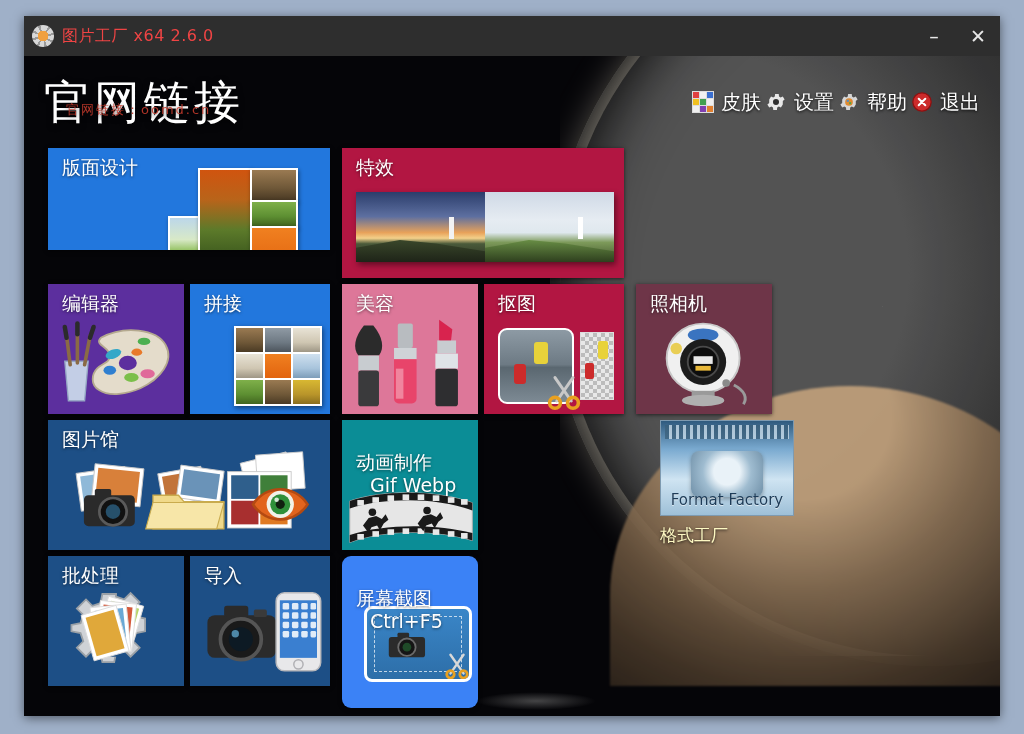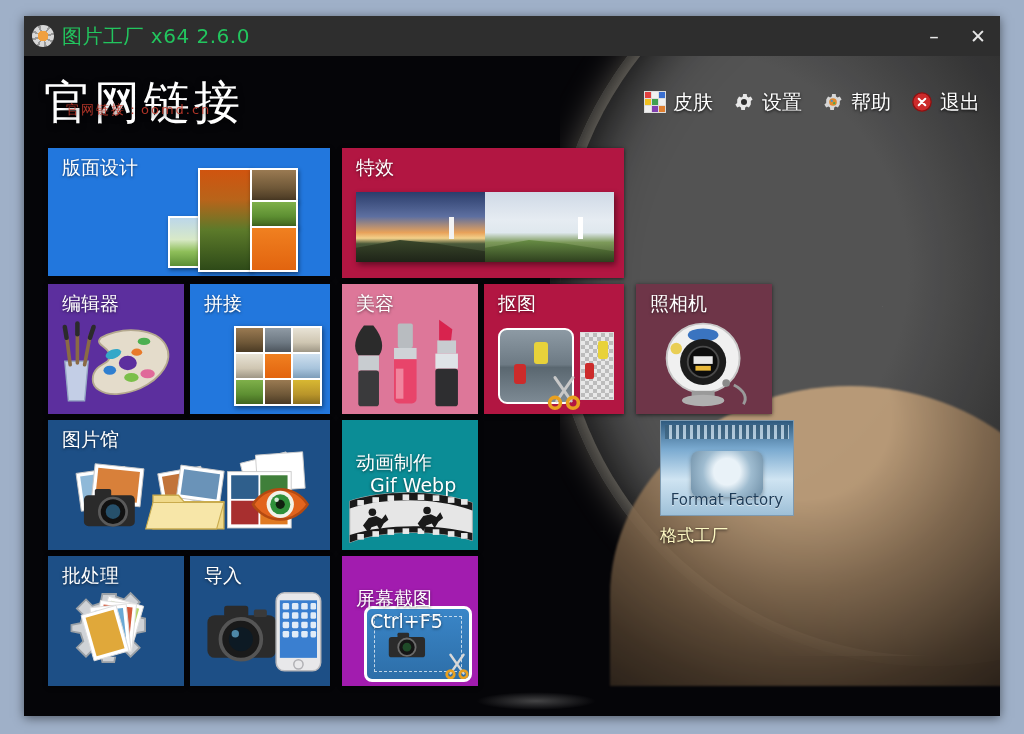--- a/index.html
+++ b/index.html
@@ -30,21 +30,21 @@
     border-radius: 50%;
     background:
       radial-gradient(circle at 50% 50%, #f0a040 0 34%, rgba(0,0,0,0) 35%),
       conic-gradient(#d8d8d8 0 8%, #9a9a9a 8% 12%, #d8d8d8 12% 20%, #9a9a9a 20% 24%,
                      #d8d8d8 24% 32%, #9a9a9a 32% 36%, #d8d8d8 36% 44%, #9a9a9a 44% 48%,
                      #d8d8d8 48% 56%, #9a9a9a 56% 60%, #d8d8d8 60% 68%, #9a9a9a 68% 72%,
                      #d8d8d8 72% 80%, #9a9a9a 80% 84%, #d8d8d8 84% 92%, #9a9a9a 92% 96%, #d8d8d8 96% 100%);
     flex: 0 0 auto;
   }
   #window-title {
-    color: #22c55e; font-size: 20px; letter-spacing: .5px;
+    color: #ef4444; font-size: 16px; letter-spacing: .5px;
     white-space: nowrap;
     text-align: center;
   }
   #win-controls { margin-left: auto; display: flex; align-items: center; }
   .win-btn {
     width: 44px; height: 40px; display: flex;
     align-items: center; justify-content: center;
     color: #e8e8e8; font-size: 19px; line-height: 1;
     cursor: pointer; user-select: none;
   }
@@ -114,21 +114,21 @@
     font-family: "DejaVu Sans", "Liberation Sans", sans-serif;
     text-shadow: 0 2px 6px rgba(0,0,0,.8);
   }
   #watermark {
     position: absolute; left: 22px; top: 24px;
     color: #c0392b; font-size: 13px; letter-spacing: 2px;
     white-space: nowrap; opacity: .9; pointer-events: none;
   }
   #menu {
     margin-left: auto; margin-right: 20px;
-    display: flex; align-items: center; gap: 20px;
+    display: flex; align-items: center; gap: 4px;
   }
   .menu-item {
     display: flex; align-items: center; gap: 7px;
     color: #fff; font-size: 20px; cursor: pointer;
     text-shadow: 0 1px 3px rgba(0,0,0,.9);
   }
   .mi-icon { width: 22px; height: 22px; flex: 0 0 auto; display: block; }
   
   .icon-skin {
     display: grid; grid-template-columns: 1fr 1fr 1fr; grid-template-rows: 1fr 1fr 1fr;
@@ -281,21 +281,21 @@
             </svg>
           </span>
           <span>退出</span>
         </div>
 
       </div>
     </div>
 
     <div id="tiles">
 
-      <div class="tile" style="left:24px; top:92px; width:282px; height:128px; background:#2277dd;">
+      <div class="tile" style="left:24px; top:92px; width:282px; height:102px; background:#2277dd;">
         <span class="tile-label">版面设计</span>
         <div class="art photo ph-field" style="left:120px; top:68px; width:120px; height:52px;"></div>
         <div class="art photo ph-lake" style="left:200px; top:68px; width:40px; height:52px;"></div>
         <div class="art" style="left:150px; top:20px; width:100px; height:104px;">
           <div class="photo ph-forest" style="position:absolute;left:0;top:0;width:54px;height:104px;"></div>
           <div class="photo ph-animal" style="position:absolute;left:52px;top:0;width:48px;height:34px;"></div>
           <div class="photo ph-grass" style="position:absolute;left:52px;top:32px;width:48px;height:28px;"></div>
           <div class="photo ph-orange" style="position:absolute;left:52px;top:58px;width:48px;height:46px;"></div>
         </div>
       </div>
@@ -527,21 +527,21 @@
           <g fill="#1a1a1a">
             <path d="M18 44 l6-8 8-2 6 3 4-5 3 6 -5 4 -4 7 -3-5 -6 2 -3 6z"></path>
             <circle cx="28" cy="30" r="4"></circle>
             <path d="M76 42 l6-8 8-2 6 3 4-5 3 6 -5 4 -4 7 -3-5 -6 2 -3 6z"></path>
             <circle cx="86" cy="28" r="4"></circle>
           </g>
         </svg>
       </div>
 
 
-      <div class="tile" style="left:318px; top:500px; width:136px; height:130px; background:#a21caf;">
+      <div class="tile" style="left:318px; top:500px; width:136px; height:152px; background:#3b82f6;border-radius:9px;">
         <span class="tile-label">
           <span>屏幕截图</span>
           <span class="sub">Ctrl+F5</span>
         </span>
         <div class="art" style="left:22px; top:50px; width:108px; height:76px; border-radius:8px; border:3px solid #fff;
                     background:linear-gradient(#3a86c8,#2d6ea8); overflow:hidden;">
           <div style="position:absolute;inset:7px;border:1px dashed rgba(255,255,255,.7);"></div>
           <svg viewBox="0 0 80 50" style="position:absolute;left:16px;top:14px;width:58px;height:44px;">
             <rect x="8" y="14" width="50" height="28" rx="4" fill="#2b2b2b"></rect>
             <rect x="20" y="8" width="16" height="8" rx="2" fill="#2b2b2b"></rect>

